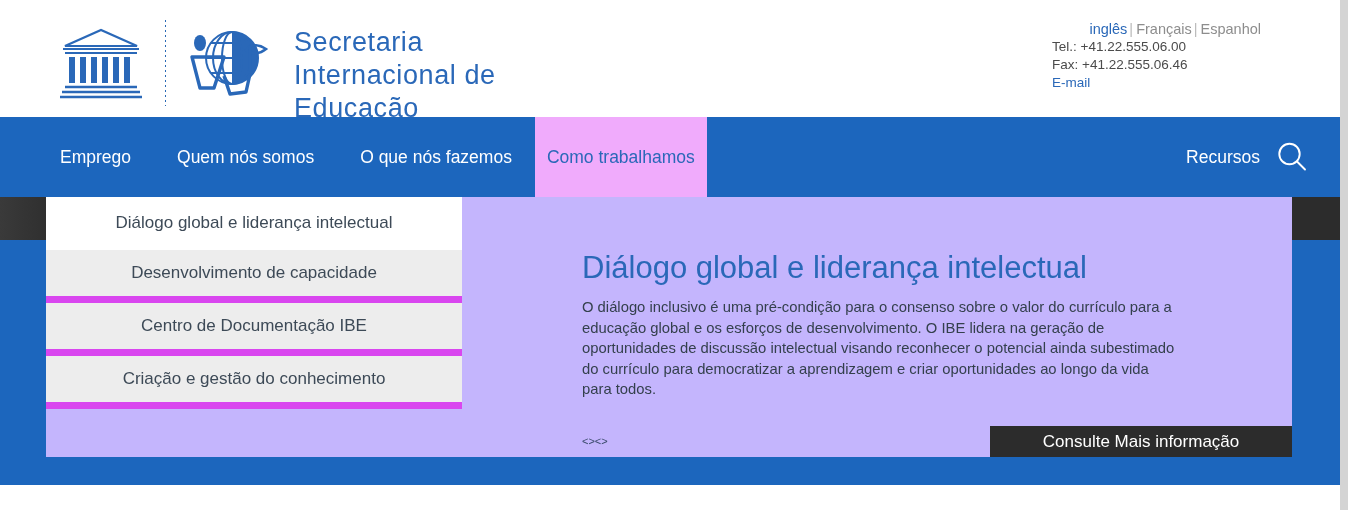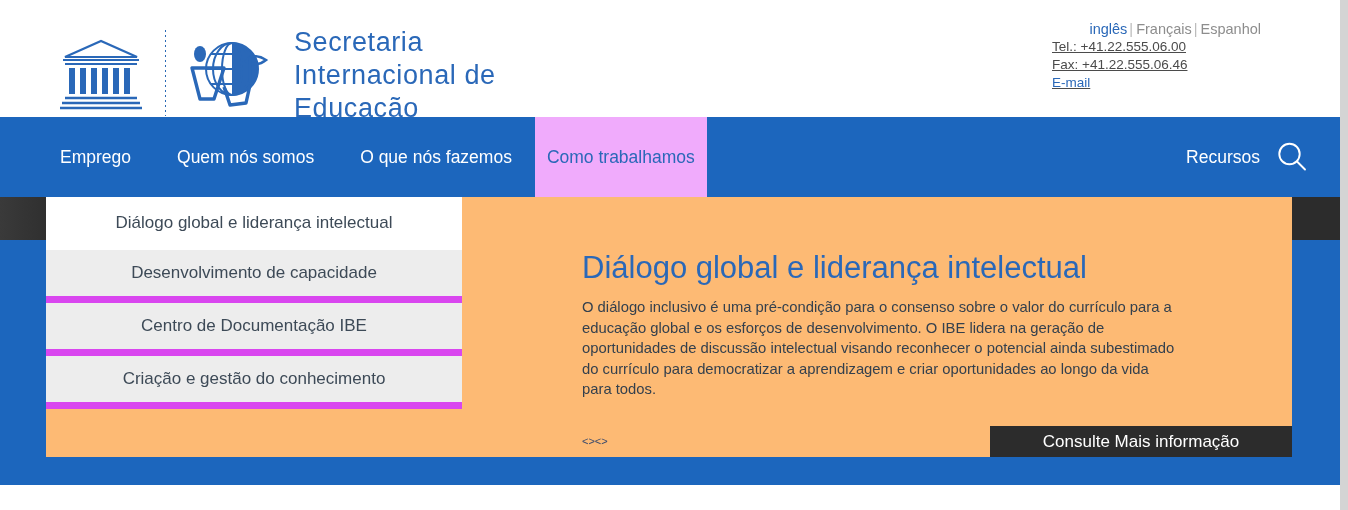--- a/index.html
+++ b/index.html
@@ -35,21 +35,21 @@
     width: 1340px;
     height: 117px;
     background: #ffffff;
     z-index: 5;
   }
 
   .brand {
     position: absolute;
     left: 55px; top: 14px;
     display: flex;
-    align-items: center;
+    align-items: flex-start;
   }
 
   .unesco-mark {
     width: 92px; height: 80px;
     flex: none;
     margin-top: 10px;
   }
 
   .brand-divider {
     width: 1px;
@@ -107,21 +107,21 @@
   }
 
   .contact-block {
     position: absolute;
     left: 22px; top: 38px;
     width: 150px;
     font-size: 13.5px;
     line-height: 18px;
     color: #4b4b4b;
   }
-  .contact-line { white-space: nowrap; text-decoration: underline; }
+  .contact-line { white-space: nowrap; }
   .contact-line.wrap { white-space: normal; }
   .email-link {
     color: #2a68b8;
     text-decoration: none;
   }
 
   
   .main-nav {
     position: absolute;
     top: 117px; left: 0;
@@ -201,21 +201,21 @@
     background: #1c66bd;
     z-index: 4;
   }
 
   
   .mega-menu {
     position: absolute;
     top: 197px; left: 46px;
     width: 1246px;
     height: 260px;
-    background: #fdba74;
+    background: #c4b5fd;
     z-index: 20;
     display: flex;
   }
 
   .submenu {
     width: 416px;
     flex: none;
     padding-top: 0;
   }
 

